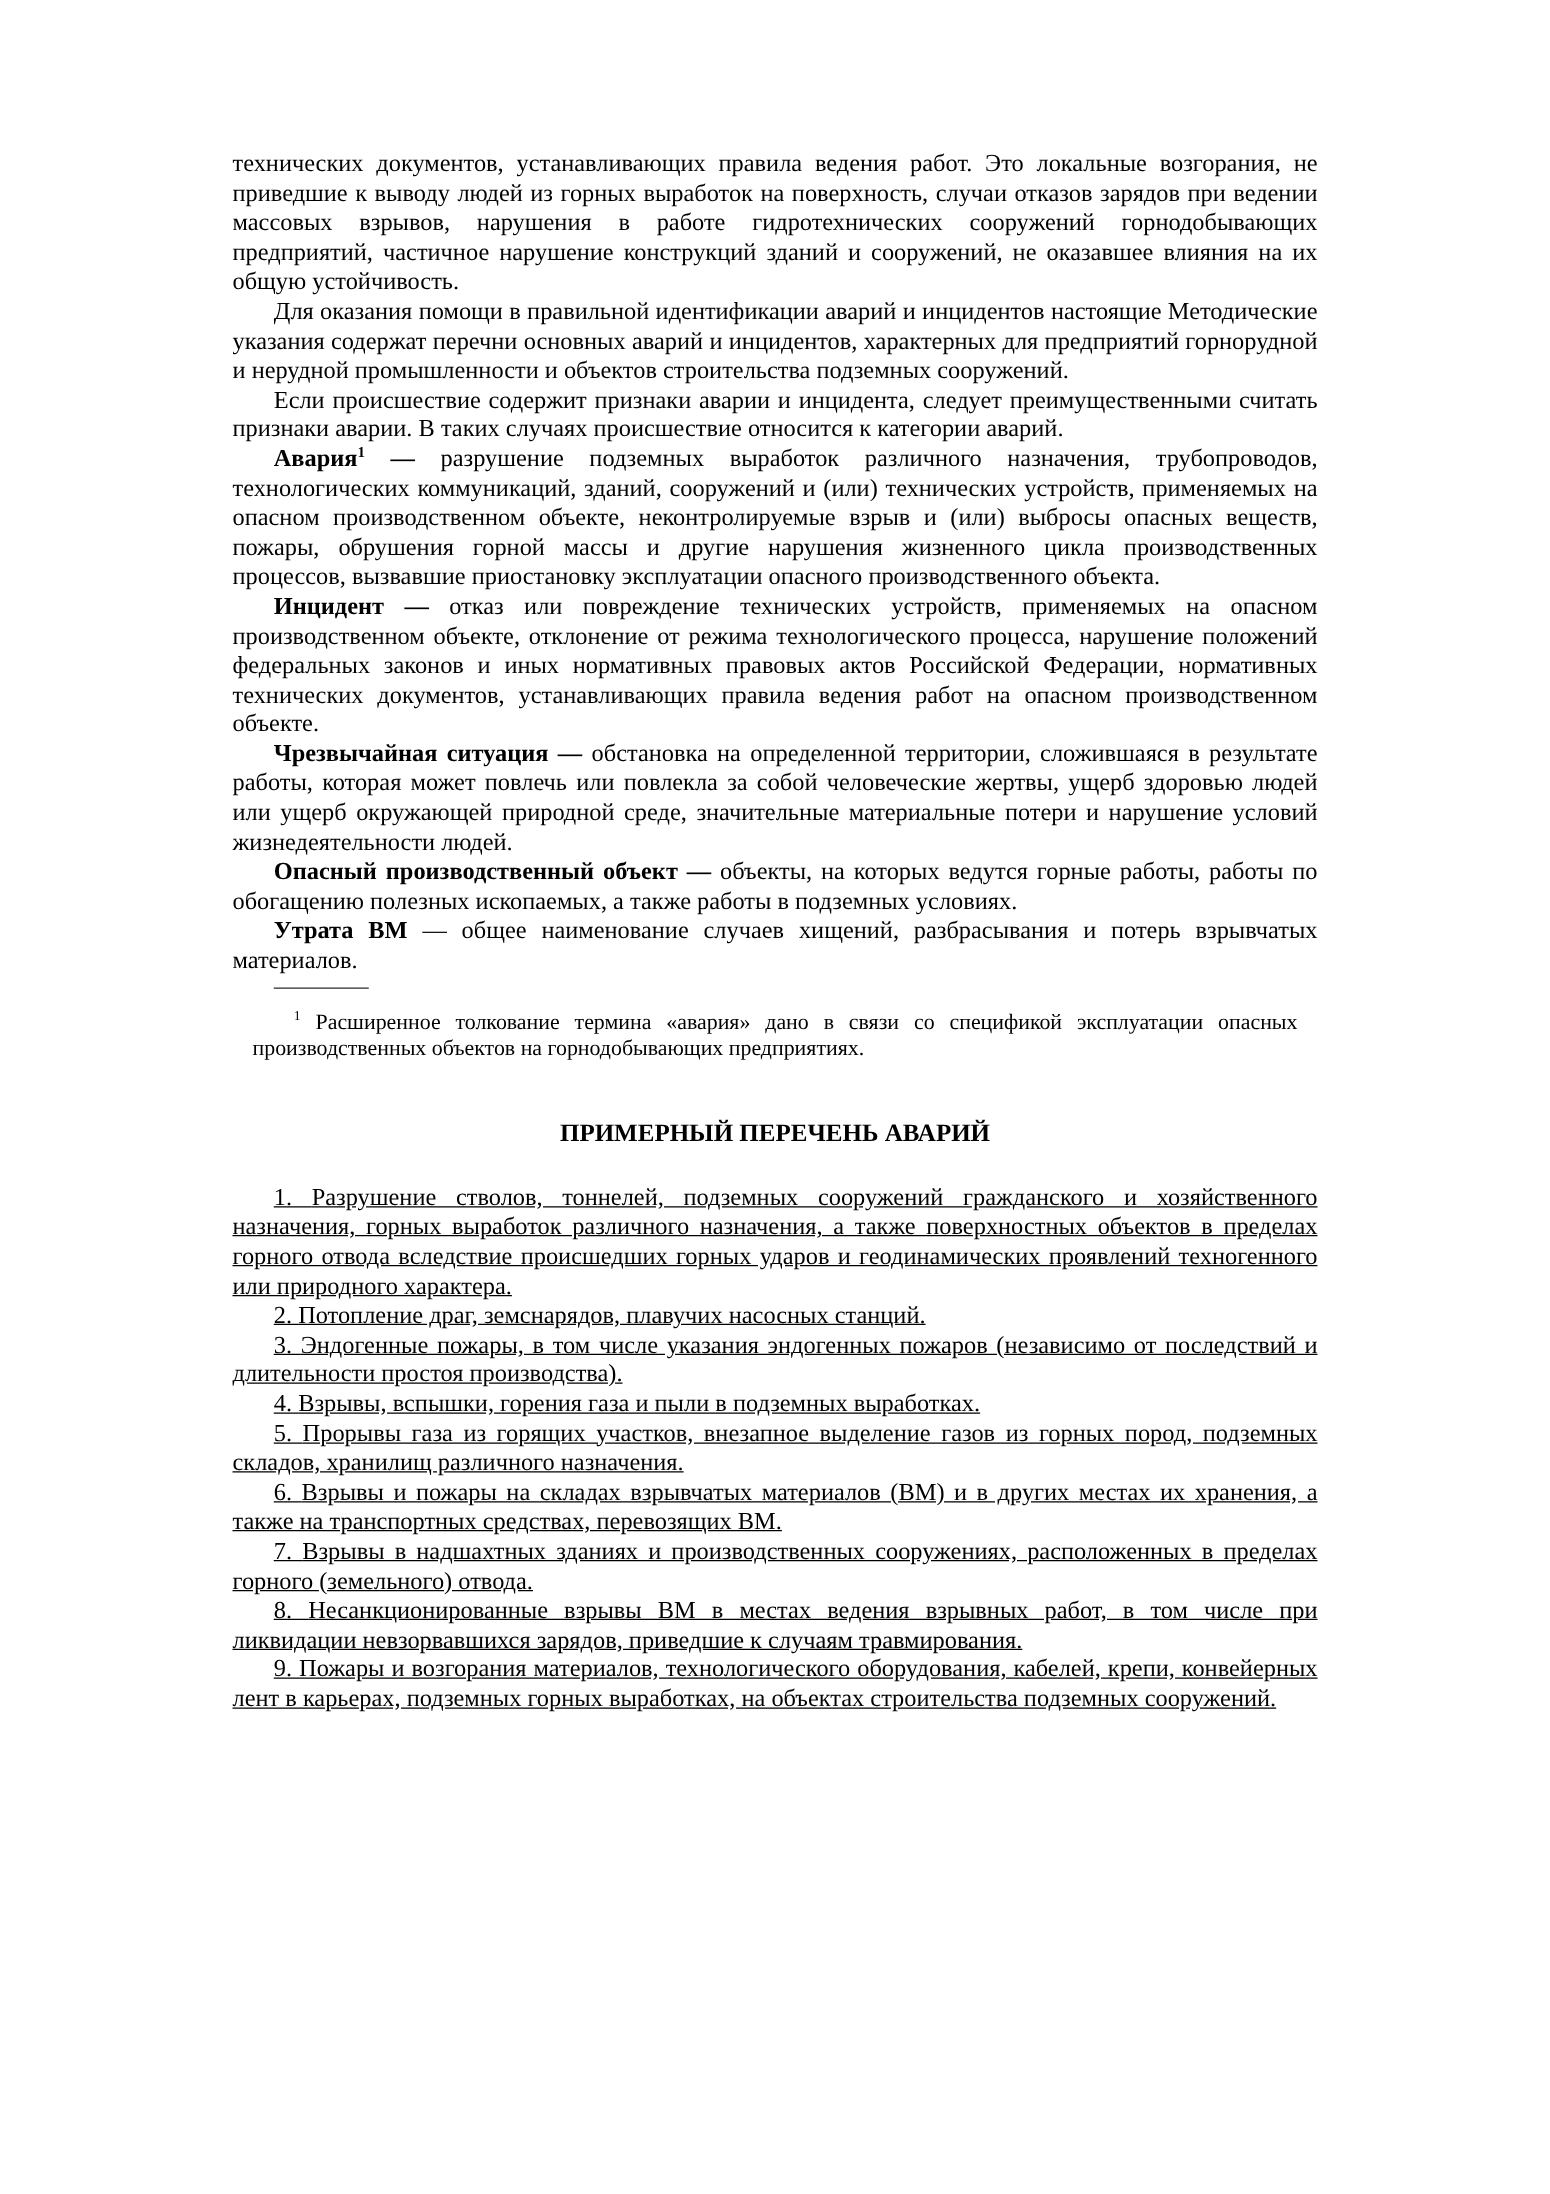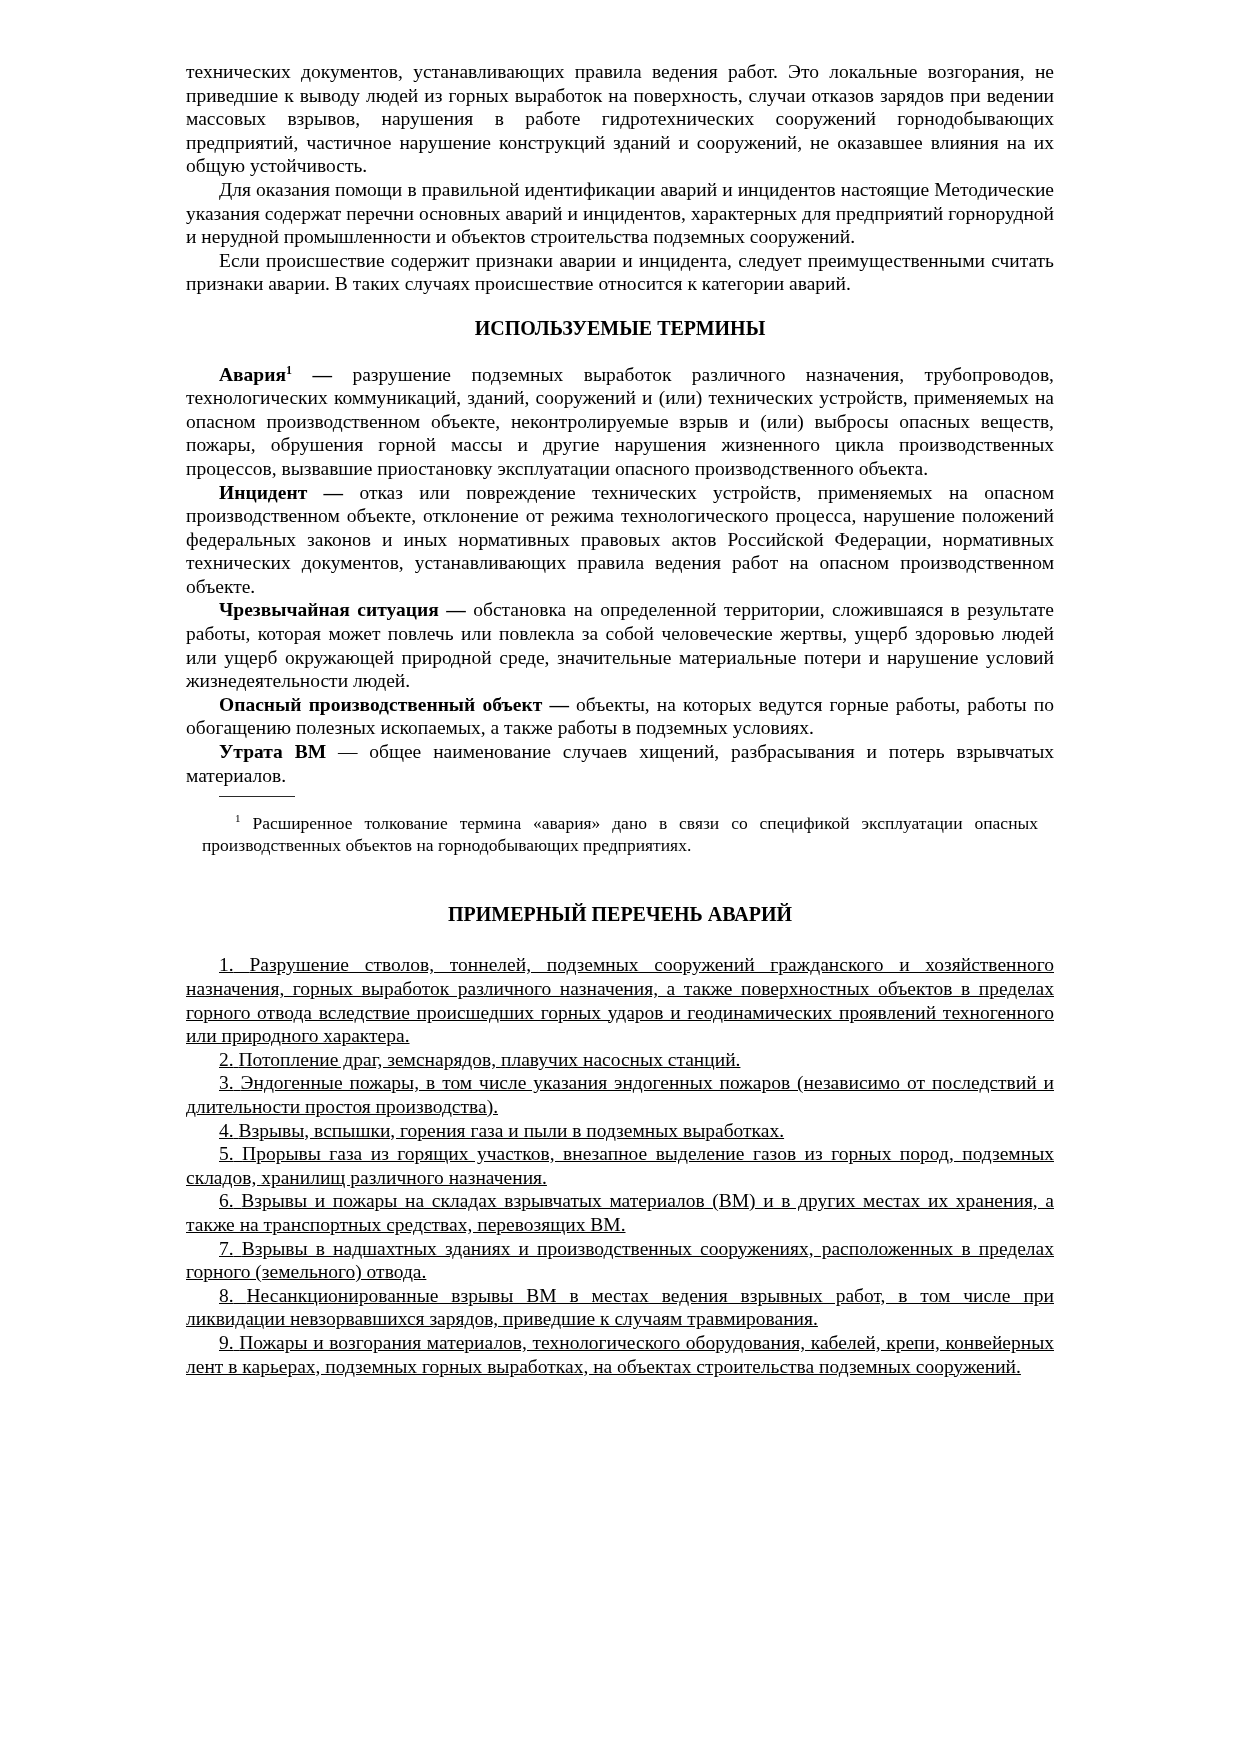--- a/index.html
+++ b/index.html
@@ -10,21 +10,21 @@
   body {
     width: 1240px;
     height: 1755px;
     position: relative;
     color: #000000;
     font-family: "Liberation Serif", "DejaVu Serif", serif;
   }
   .page {
     width: 868px;
     margin: 0 auto;
-    padding-top: 60px;
+    padding-top: 120px;
     font-size: 19.5px;
     line-height: 23.6px;
     text-align: justify;
   }
   .para {
     margin: 0;
     text-indent: 33px;
     text-align: justify;
   }
   .para.continuation {
@@ -83,21 +83,20 @@
 </style>
 </head>
 <body>
 
 <div class="page">
 
   <p class="para continuation"><span>технических документов, устанавливающих правила ведения работ. Это локальные возгорания, не приведшие к выводу людей из горных выработок на поверхность, случаи отказов зарядов при ведении массовых взрывов, нарушения в работе гидротехнических сооружений горнодобывающих предприятий, частичное нарушение конструкций зданий и сооружений, не оказавшее влияния на их общую устойчивость.</span></p>
   <p class="para"><span>Для оказания помощи в правильной идентификации аварий и инцидентов настоящие Методические указания содержат перечни основных аварий и инцидентов, характерных для предприятий горнорудной и нерудной промышленности и объектов строительства подземных сооружений.</span></p>
   <p class="para"><span>Если происшествие содержит признаки аварии и инцидента, следует преимущественными считать признаки аварии. В таких случаях происшествие относится к категории аварий.</span></p>
 
-  <p class="section-heading">ИСПОЛЬЗУЕМЫЕ ТЕРМИНЫ</p>
 
   <p class="para"><b class="term">Авария</b><sup class="fn-ref">1</sup><b class="term-dash-bold"> — </b><span>разрушение подземных выработок различного назначения, трубопроводов, технологических коммуникаций, зданий, сооружений и (или) технических устройств, применяемых на опасном производственном объекте, неконтролируемые взрыв и (или) выбросы опасных веществ, пожары, обрушения горной массы и другие нарушения жизненного цикла производственных процессов, вызвавшие приостановку эксплуатации опасного производственного объекта.</span></p>
 
   <p class="para"><b class="term">Инцидент</b><b class="term-dash-bold"> — </b><span>отказ или повреждение технических устройств, применяемых на опасном производственном объекте, отклонение от режима технологического процесса, нарушение положений федеральных законов и иных нормативных правовых актов Российской Федерации, нормативных технических документов, устанавливающих правила ведения работ на опасном производственном объекте.</span></p>
 
   <p class="para"><b class="term">Чрезвычайная ситуация</b><b class="term-dash-bold"> — </b><span>обстановка на определенной территории, сложившаяся в результате работы, которая может повлечь или повлекла за собой человеческие жертвы, ущерб здоровью людей или ущерб окружающей природной среде, значительные материальные потери и нарушение условий жизнедеятельности людей.</span></p>
 
   <p class="para"><b class="term">Опасный производственный объект</b><b class="term-dash-bold"> — </b><span>объекты, на которых ведутся горные работы, работы по обогащению полезных ископаемых, а также работы в подземных условиях.</span></p>
 
 

